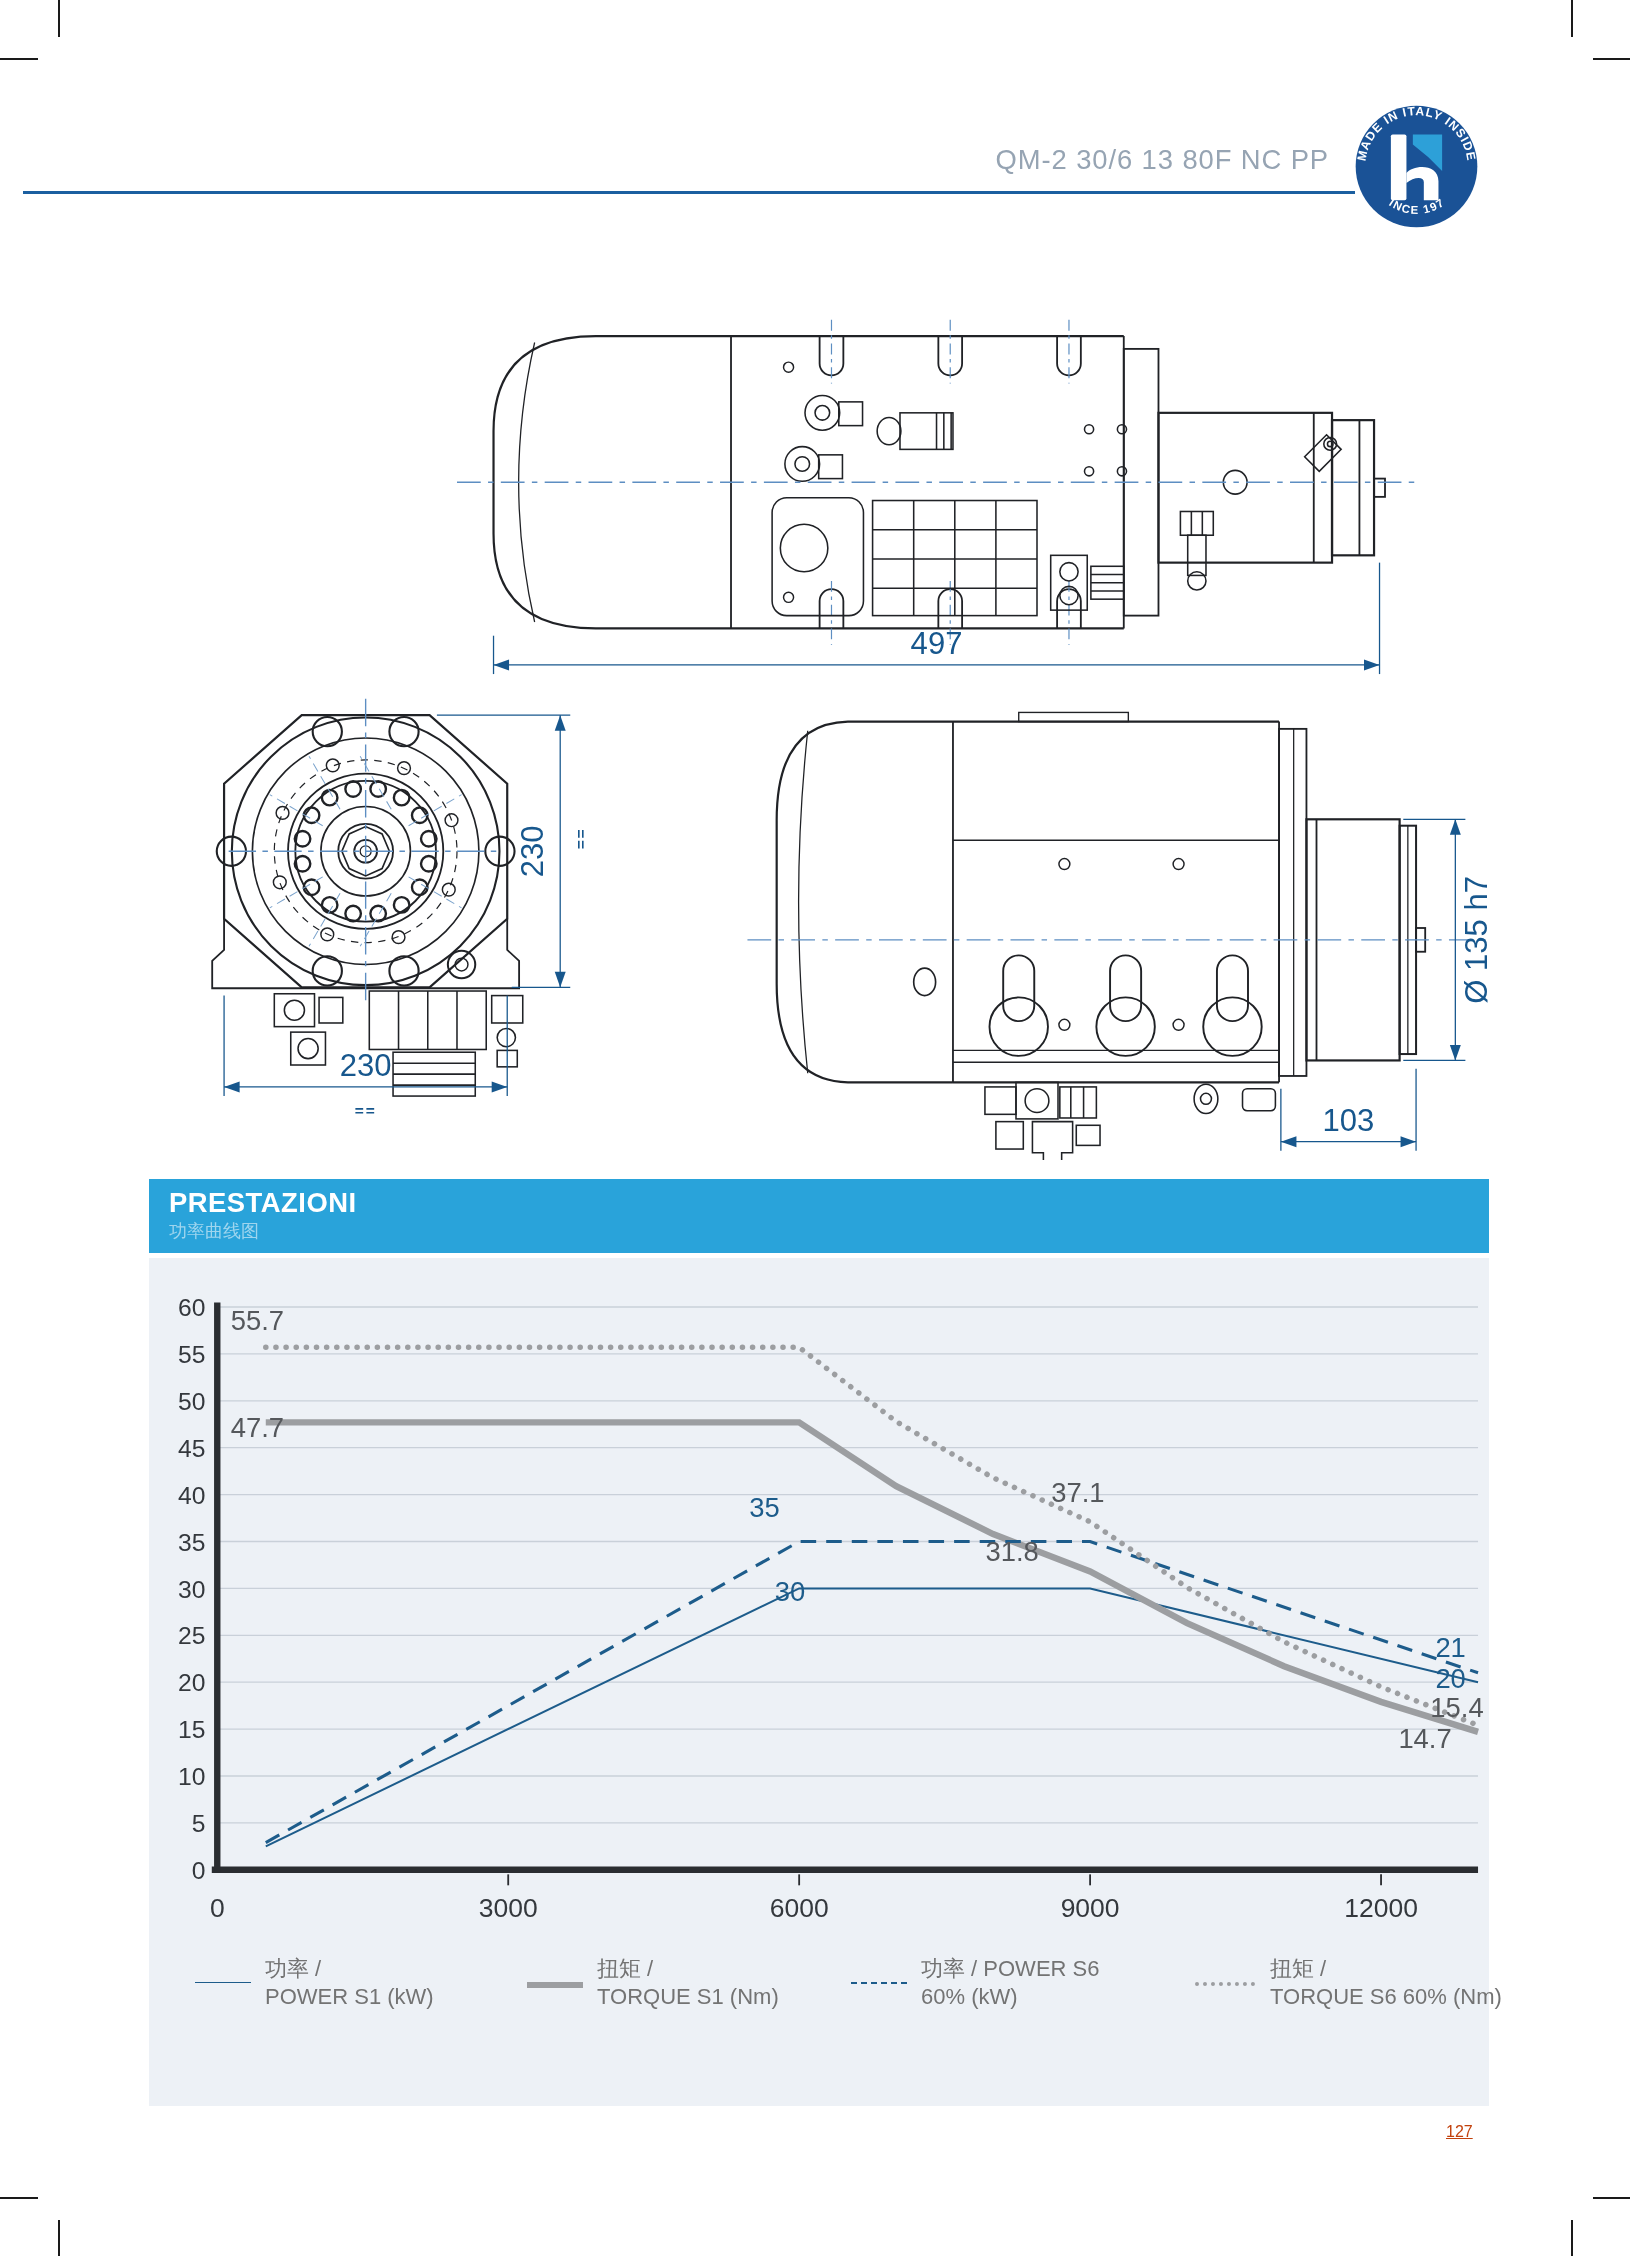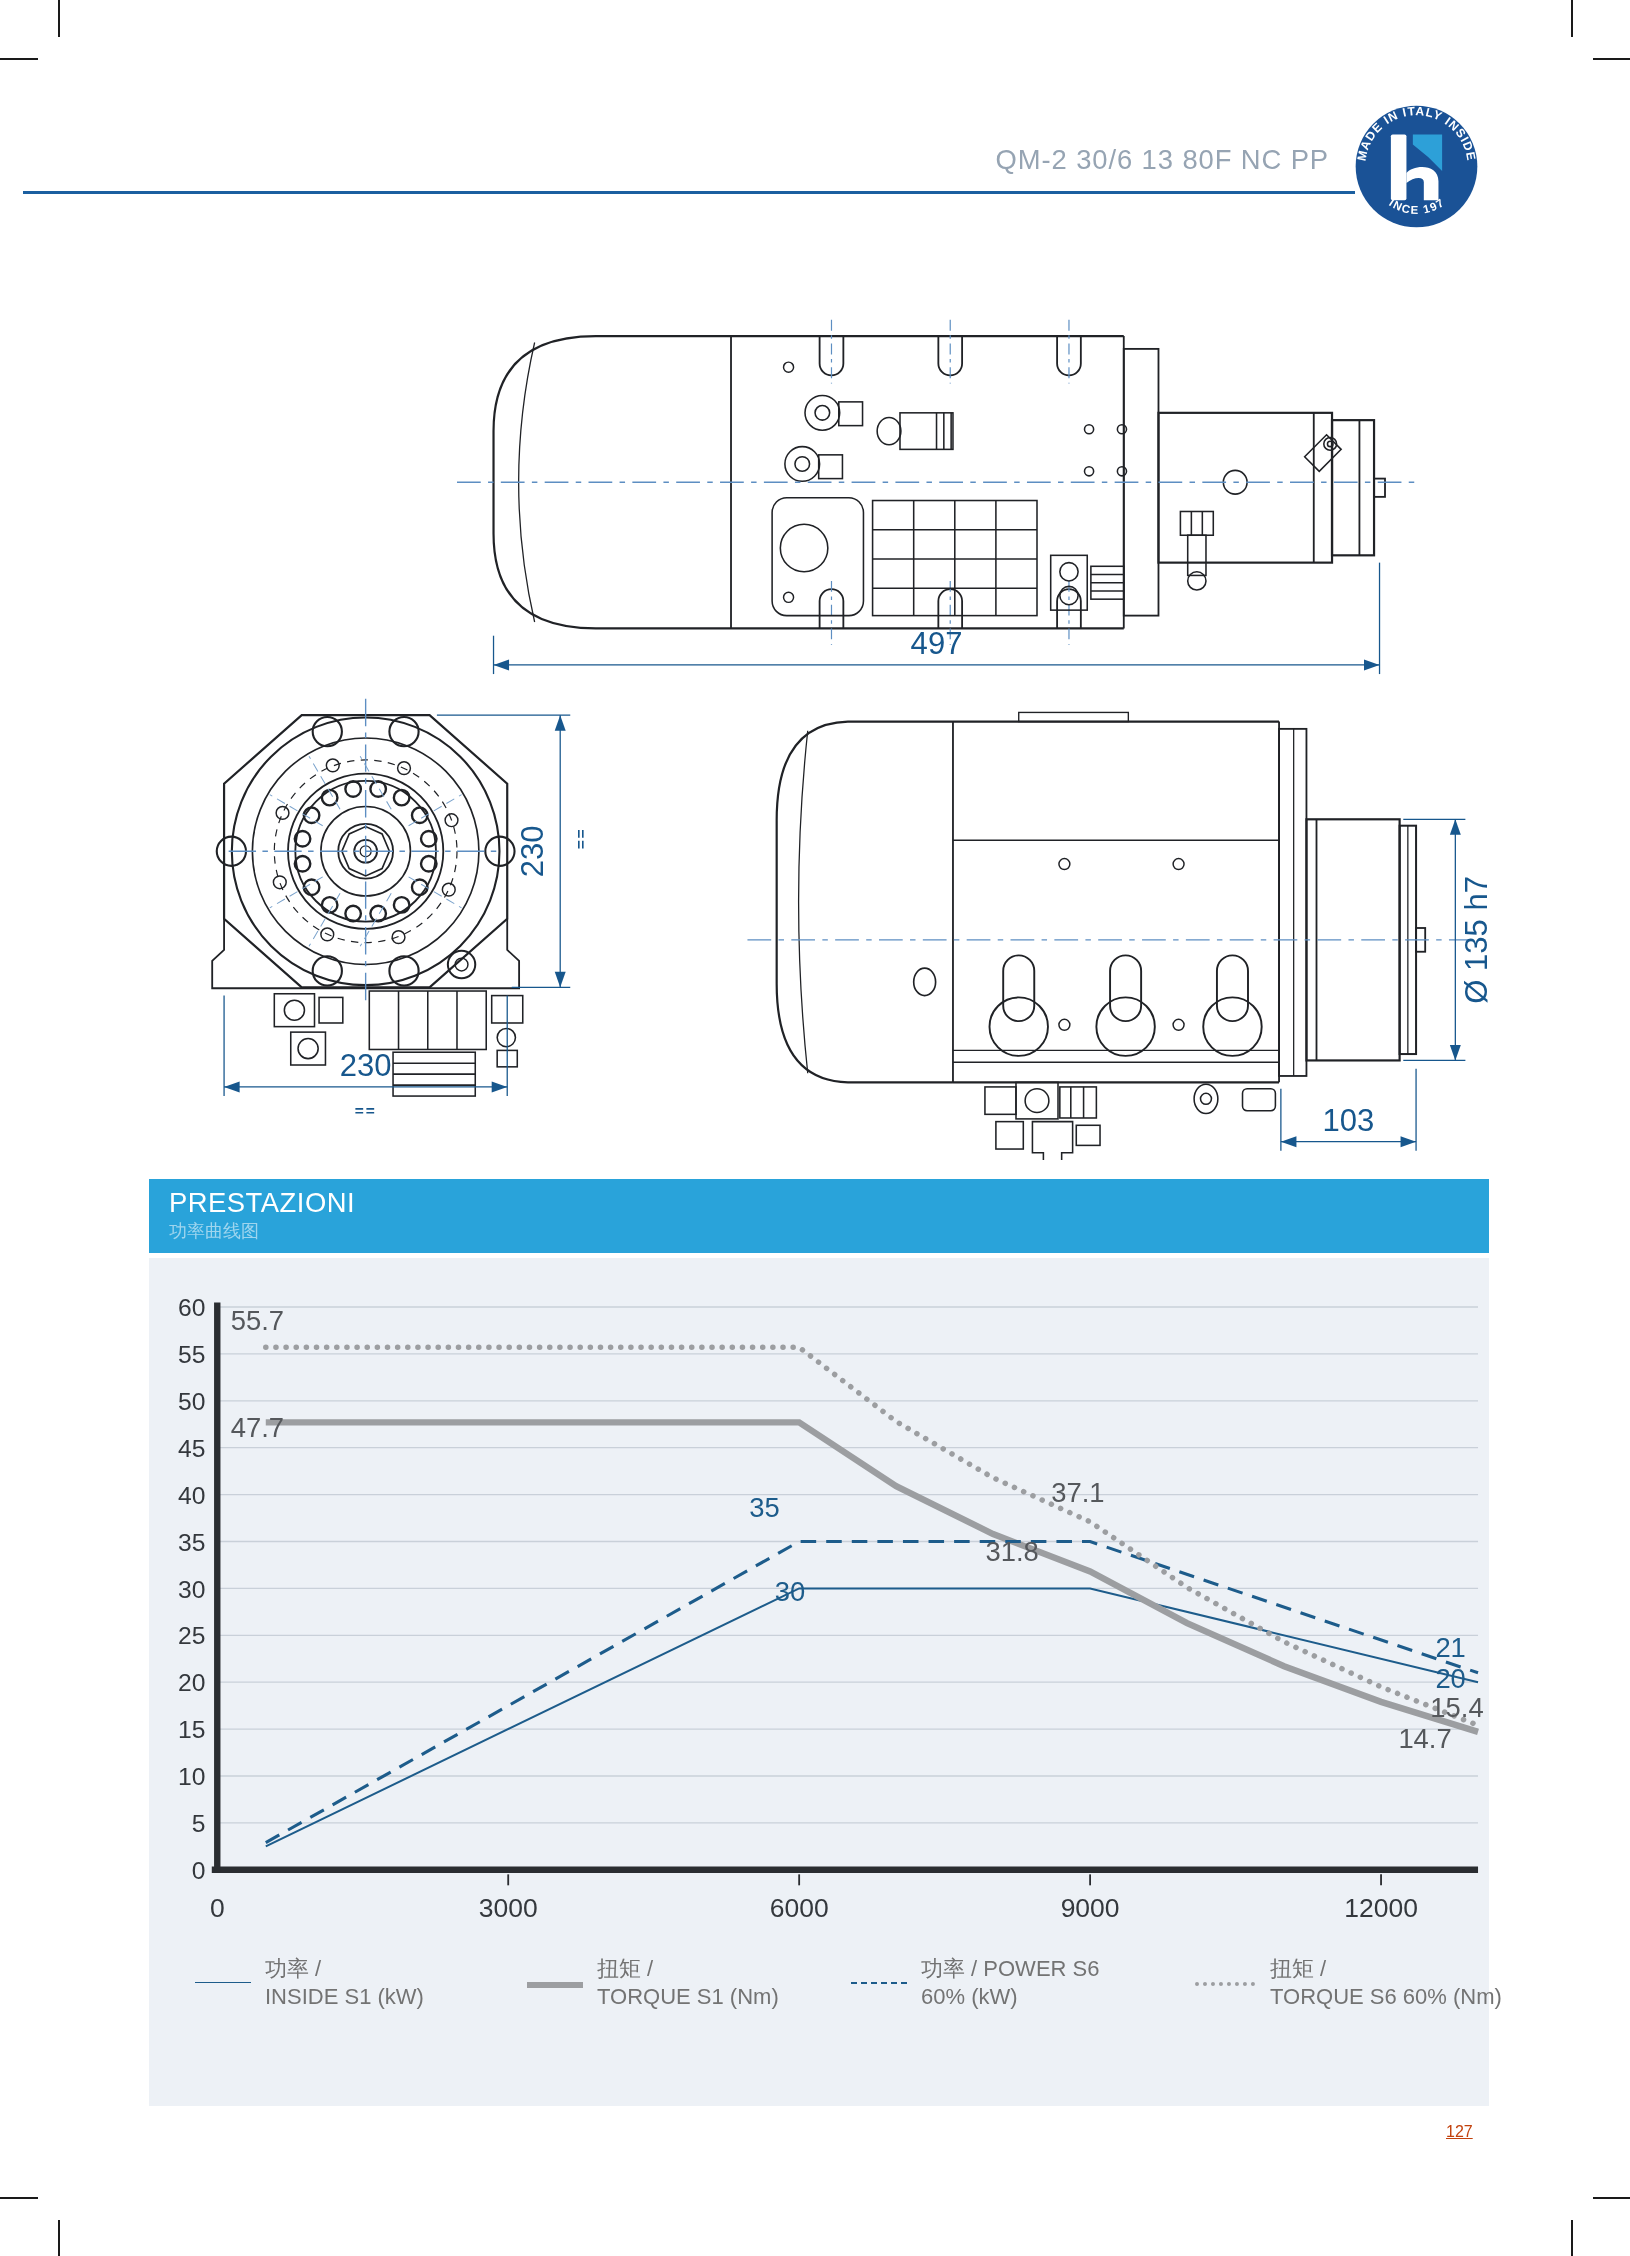--- a/index.html
+++ b/index.html
@@ -10,21 +10,21 @@
   #header-rule{position:absolute;top:191px;left:23px;width:1332px;height:2.7px;background:#1b5fa0;}
   #badge-svg{position:absolute;left:1336px;top:86px;}
   .badge-arc{font-family:"Liberation Sans",sans-serif;font-size:13.2px;font-weight:bold;fill:#ffffff;letter-spacing:1.1px;}
   .badge-arc2{font-family:"Liberation Sans",sans-serif;font-size:12.5px;font-weight:bold;fill:#ffffff;letter-spacing:1.6px;}
   
   #drawings-svg{position:absolute;left:0;top:274px;}
   .dim-txt{font-family:"Liberation Sans",sans-serif;font-size:34px;fill:#17578d;}
   .eq-txt{font-family:"Liberation Sans",sans-serif;font-size:17px;font-weight:bold;fill:#17578d;letter-spacing:2px;}
   
   #perf-banner{position:absolute;left:149px;top:1179px;width:1340px;height:74px;background:#29a3da;}
-  #perf-title{position:absolute;left:20px;top:8.2px;color:#ffffff;font-size:27.4px;font-weight:normal;letter-spacing:0.5px;}
+  #perf-title{position:absolute;left:20px;top:8.2px;color:#ffffff;font-size:27.4px;font-weight:bold;letter-spacing:0.5px;}
   #perf-subtitle{position:absolute;left:20px;top:40px;color:rgba(255,255,255,.55);font-size:18px;}
   #perf-panel{position:absolute;left:149px;top:1258px;width:1340px;height:848px;background:#edf1f6;}
   #chart-svg{position:absolute;left:146px;top:1284px;}
   .axis-lbl-x{font-family:"Liberation Sans",sans-serif;font-size:29px;fill:#34383d;}
   .axis-lbl-y{font-family:"Liberation Sans",sans-serif;font-size:27px;fill:#34383d;}
   .curve-lbl{font-family:"Liberation Sans",sans-serif;font-size:30px;}
   
   .legend-item{position:absolute;top:1955px;}
   .legend-swatch{position:absolute;top:27.4px;height:0;}
   .lg-l1,.lg-l2{color:#737373;font-size:22px;line-height:28px;white-space:nowrap;}
@@ -392,21 +392,21 @@
       <text x="1428" y="408" text-anchor="middle" class="curve-lbl" fill="#1d5c8b">21</text>
       <text x="1428" y="442" text-anchor="middle" class="curve-lbl" fill="#1d5c8b">20</text>
       <text x="1435" y="474" text-anchor="middle" class="curve-lbl" fill="#55585c">15.4</text>
       <text x="1400" y="508" text-anchor="middle" class="curve-lbl" fill="#55585c">14.7</text>
     </svg>
 
   <div class="legend-item" style="left:195px;">
     <div class="legend-swatch" style="left:0;width:56px;border-top:1.8px solid #1d5c8b;"></div>
     <div style="position:absolute;left:70px;top:0;">
       <div class="lg-l1">功率 /</div>
-      <div class="lg-l2">INSIDE S1 (kW)</div>
+      <div class="lg-l2">POWER S1 (kW)</div>
     </div>
   </div>
   <div class="legend-item" style="left:527px;">
     <div class="legend-swatch" style="left:0;width:56px;border-top:6.4px solid #9c9ea1;"></div>
     <div style="position:absolute;left:70px;top:0;">
       <div class="lg-l1">扭矩 /</div>
       <div class="lg-l2">TORQUE S1 (Nm)</div>
     </div>
   </div>
   <div class="legend-item" style="left:851px;">

